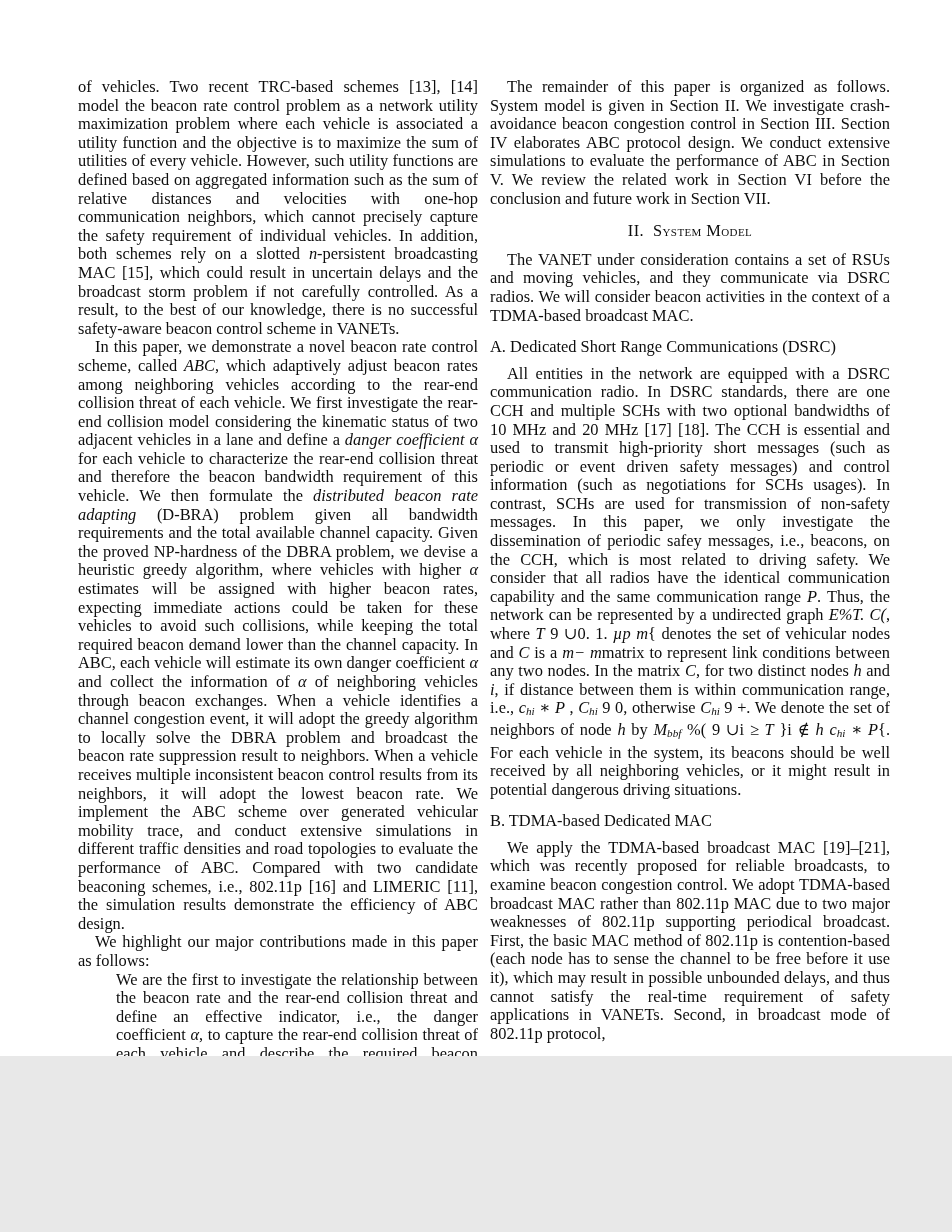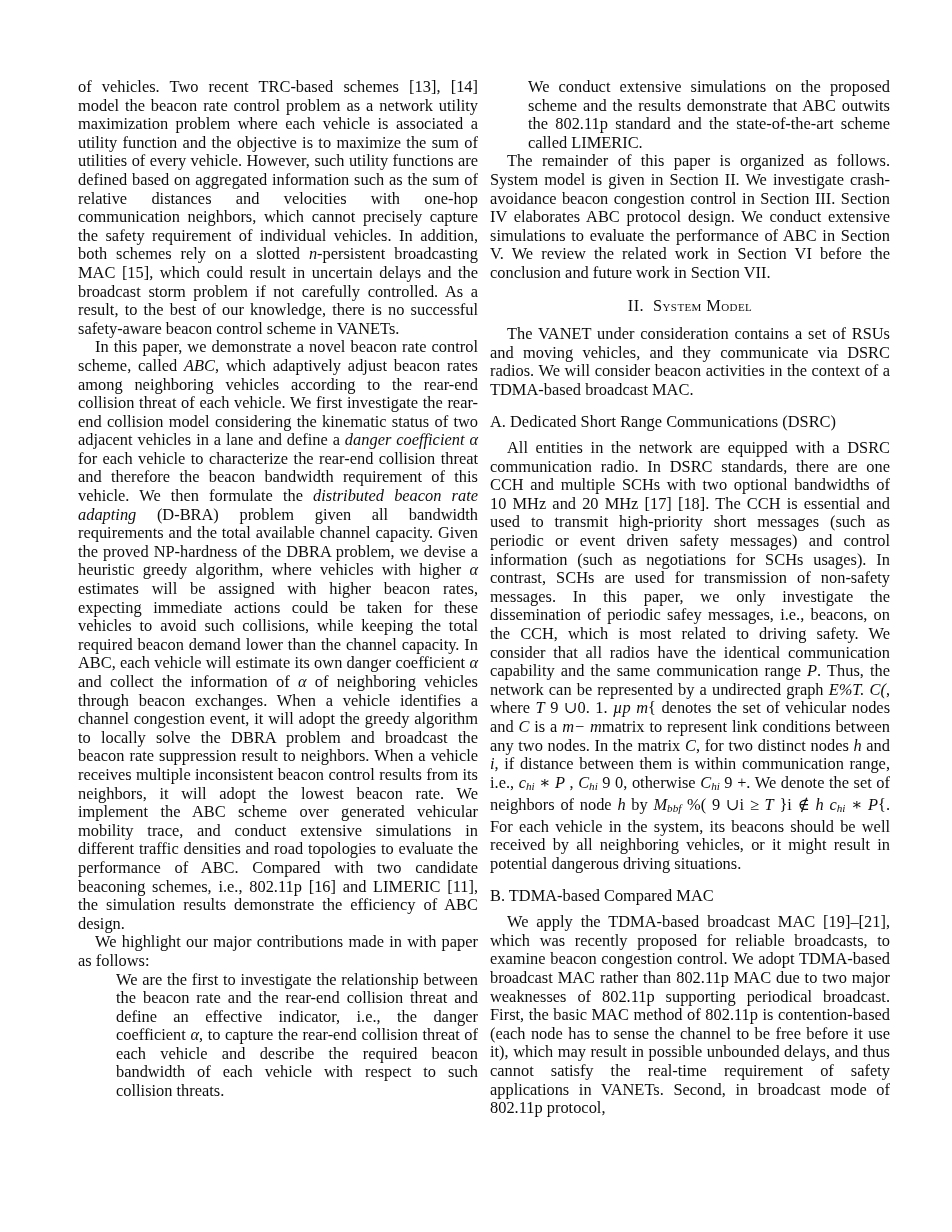--- a/index.html
+++ b/index.html
@@ -1,18 +1,18 @@
 <!DOCTYPE html>
 <html><head>
 <meta charset="utf-8">
 <style>
   html,body{margin:0;padding:0;background:#e8e8e8;}
   .page{
     position:relative;
-    width:952px;height:1232px;
+    width:952px;height:1056px;
     background:#ffffff;
     color:#0d0d0d;
     font-family:"Liberation Serif","DejaVu Serif",serif;
     overflow:hidden;
   }
   .col{
     position:absolute;top:78px;width:400px;
     font-size:16.4px;line-height:18.6px;
     text-align:justify;
   }
@@ -34,26 +34,25 @@
   .it{font-style:italic;}
   .sb{font-size:0.68em;vertical-align:-0.22em;}
 </style>
 </head>
 <body>
 
 <div class="page">
   <div class="col col-left">
       <div class="p"><span>of vehicles. Two recent TRC-based schemes [13], [14] model the beacon rate control problem as a network utility maximization problem where each vehicle is associated a utility function and the objective is to maximize the sum of utilities of every vehicle. However, such utility functions are defined based on aggregated information such as the sum of relative distances and velocities with one-hop communication neighbors, which cannot precisely capture the safety requirement of individual vehicles. In addition, both schemes rely on a slotted </span><span class="it">n</span><span>-persistent broadcasting MAC [15], which could result in uncertain delays and the broadcast storm problem if not carefully controlled. As a result, to the best of our knowledge, there is no successful safety-aware beacon control scheme in VANETs.</span></div>
       <div class="p indent"><span>In this paper, we demonstrate a novel beacon rate control scheme, called </span><span class="it">ABC</span><span>, which adaptively adjust beacon rates among neighboring vehicles according to the rear-end collision threat of each vehicle. We first investigate the rear-end collision model considering the kinematic status of two adjacent vehicles in a lane and define a </span><span class="it">danger coefficient α</span><span> for each vehicle to characterize the rear-end collision threat and therefore the beacon bandwidth requirement of this vehicle. We then formulate the </span><span class="it">distributed beacon rate adapting</span><span> (D-BRA) problem given all bandwidth requirements and the total available channel capacity. Given the proved NP-hardness of the DBRA problem, we devise a heuristic greedy algorithm, where vehicles with higher </span><span class="it">α</span><span> estimates will be assigned with higher beacon rates, expecting immediate actions could be taken for these vehicles to avoid such collisions, while keeping the total required beacon demand lower than the channel capacity. In ABC, each vehicle will estimate its own danger coefficient </span><span class="it">α</span><span> and collect the information of </span><span class="it">α</span><span> of neighboring vehicles through beacon exchanges. When a vehicle identifies a channel congestion event, it will adopt the greedy algorithm to locally solve the DBRA problem and broadcast the beacon rate suppression result to neighbors. When a vehicle receives multiple inconsistent beacon control results from its neighbors, it will adopt the lowest beacon rate. We implement the ABC scheme over generated vehicular mobility trace, and conduct extensive simulations in different traffic densities and road topologies to evaluate the performance of ABC. Compared with two candidate beaconing schemes, i.e., 802.11p [16] and LIMERIC [11], the simulation results demonstrate the efficiency of ABC design.</span></div>
-      <div class="p indent"><span>We highlight our major contributions made in with paper as follows:</span></div>
+      <div class="p indent"><span>We highlight our major contributions made in this paper as follows:</span></div>
       <div class="li-block"><span>We are the first to investigate the relationship between the beacon rate and the rear-end collision threat and define an effective indicator, i.e., the danger coefficient </span><span class="it">α</span><span>, to capture the rear-end collision threat of each vehicle and describe the required beacon bandwidth of each vehicle with respect to such collision threats.</span></div>
     </div>
   <div class="col col-right">
-      <div class="li-block"><span>We conduct extensive simulations on the proposed scheme and the results demonstrate that ABC outwits the 802.11p standard and the state-of-the-art scheme called LIMERIC.</span></div>
       <div class="p indent"><span>The remainder of this paper is organized as follows. System model is given in Section II. We investigate crash-avoidance beacon congestion control in Section III. Section IV elaborates ABC protocol design. We conduct extensive simulations to evaluate the performance of ABC in Section V. We review the related work in Section VI before the conclusion and future work in Section VII.</span></div>
       <div class="sec-head"><span>II.&nbsp;&nbsp;System Model</span></div>
       <div class="p indent"><span>The VANET under consideration contains a set of RSUs and moving vehicles, and they communicate via DSRC radios. We will consider beacon activities in the context of a TDMA-based broadcast MAC.</span></div>
       <div class="sub-head"><span>A. Dedicated Short Range Communications (DSRC)</span></div>
       <div class="p indent"><span>All entities in the network are equipped with a DSRC communication radio. In DSRC standards, there are one CCH and multiple SCHs with two optional bandwidths of 10 MHz and 20 MHz [17] [18]. The CCH is essential and used to transmit high-priority short messages (such as periodic or event driven safety messages) and control information (such as negotiations for SCHs usages). In contrast, SCHs are used for transmission of non-safety messages. In this paper, we only investigate the dissemination of periodic safey messages, i.e., beacons, on the CCH, which is most related to driving safety. We consider that all radios have the identical communication capability and the same communication range </span><span class="it">P</span><span>. Thus, the network can be represented by a undirected graph </span><span class="it">E%T. C(</span><span>, where </span><span class="it">T</span><span> 9 ∪0. 1. </span><span class="it">µp m</span><span>{ denotes the set of vehicular nodes and </span><span class="it">C</span><span> is a </span><span class="it">m− m</span><span>matrix to represent link conditions between any two nodes. In the matrix </span><span class="it">C</span><span>, for two distinct nodes </span><span class="it">h</span><span> and </span><span class="it">i</span><span>, if distance between them is within communication range, i.e., </span><span class="it">c</span><span class="it sb">hi</span><span> ∗ </span><span class="it">P</span><span> , </span><span class="it">C</span><span class="it sb">hi</span><span> 9 0, otherwise </span><span class="it">C</span><span class="it sb">hi</span><span> 9 +. We denote the set of neighbors of node </span><span class="it">h</span><span> by </span><span class="it">M</span><span class="it sb">bbf</span><span> %( 9 ∪i ≥ </span><span class="it">T</span><span> }i ∉ </span><span class="it">h c</span><span class="it sb">hi</span><span> ∗ </span><span class="it">P</span><span>{. For each vehicle in the system, its beacons should be well received by all neighboring vehicles, or it might result in potential dangerous driving situations.</span></div>
-      <div class="sub-head"><span>B. TDMA-based Compared MAC</span></div>
+      <div class="sub-head"><span>B. TDMA-based Dedicated MAC</span></div>
       <div class="p indent"><span>We apply the TDMA-based broadcast MAC [19]–[21], which was recently proposed for reliable broadcasts, to examine beacon congestion control. We adopt TDMA-based broadcast MAC rather than 802.11p MAC due to two major weaknesses of 802.11p supporting periodical broadcast. First, the basic MAC method of 802.11p is contention-based (each node has to sense the channel to be free before it use it), which may result in possible unbounded delays, and thus cannot satisfy the real-time requirement of safety applications in VANETs. Second, in broadcast mode of 802.11p protocol,</span></div>
     </div>
 </div>
 
 </body></html>

